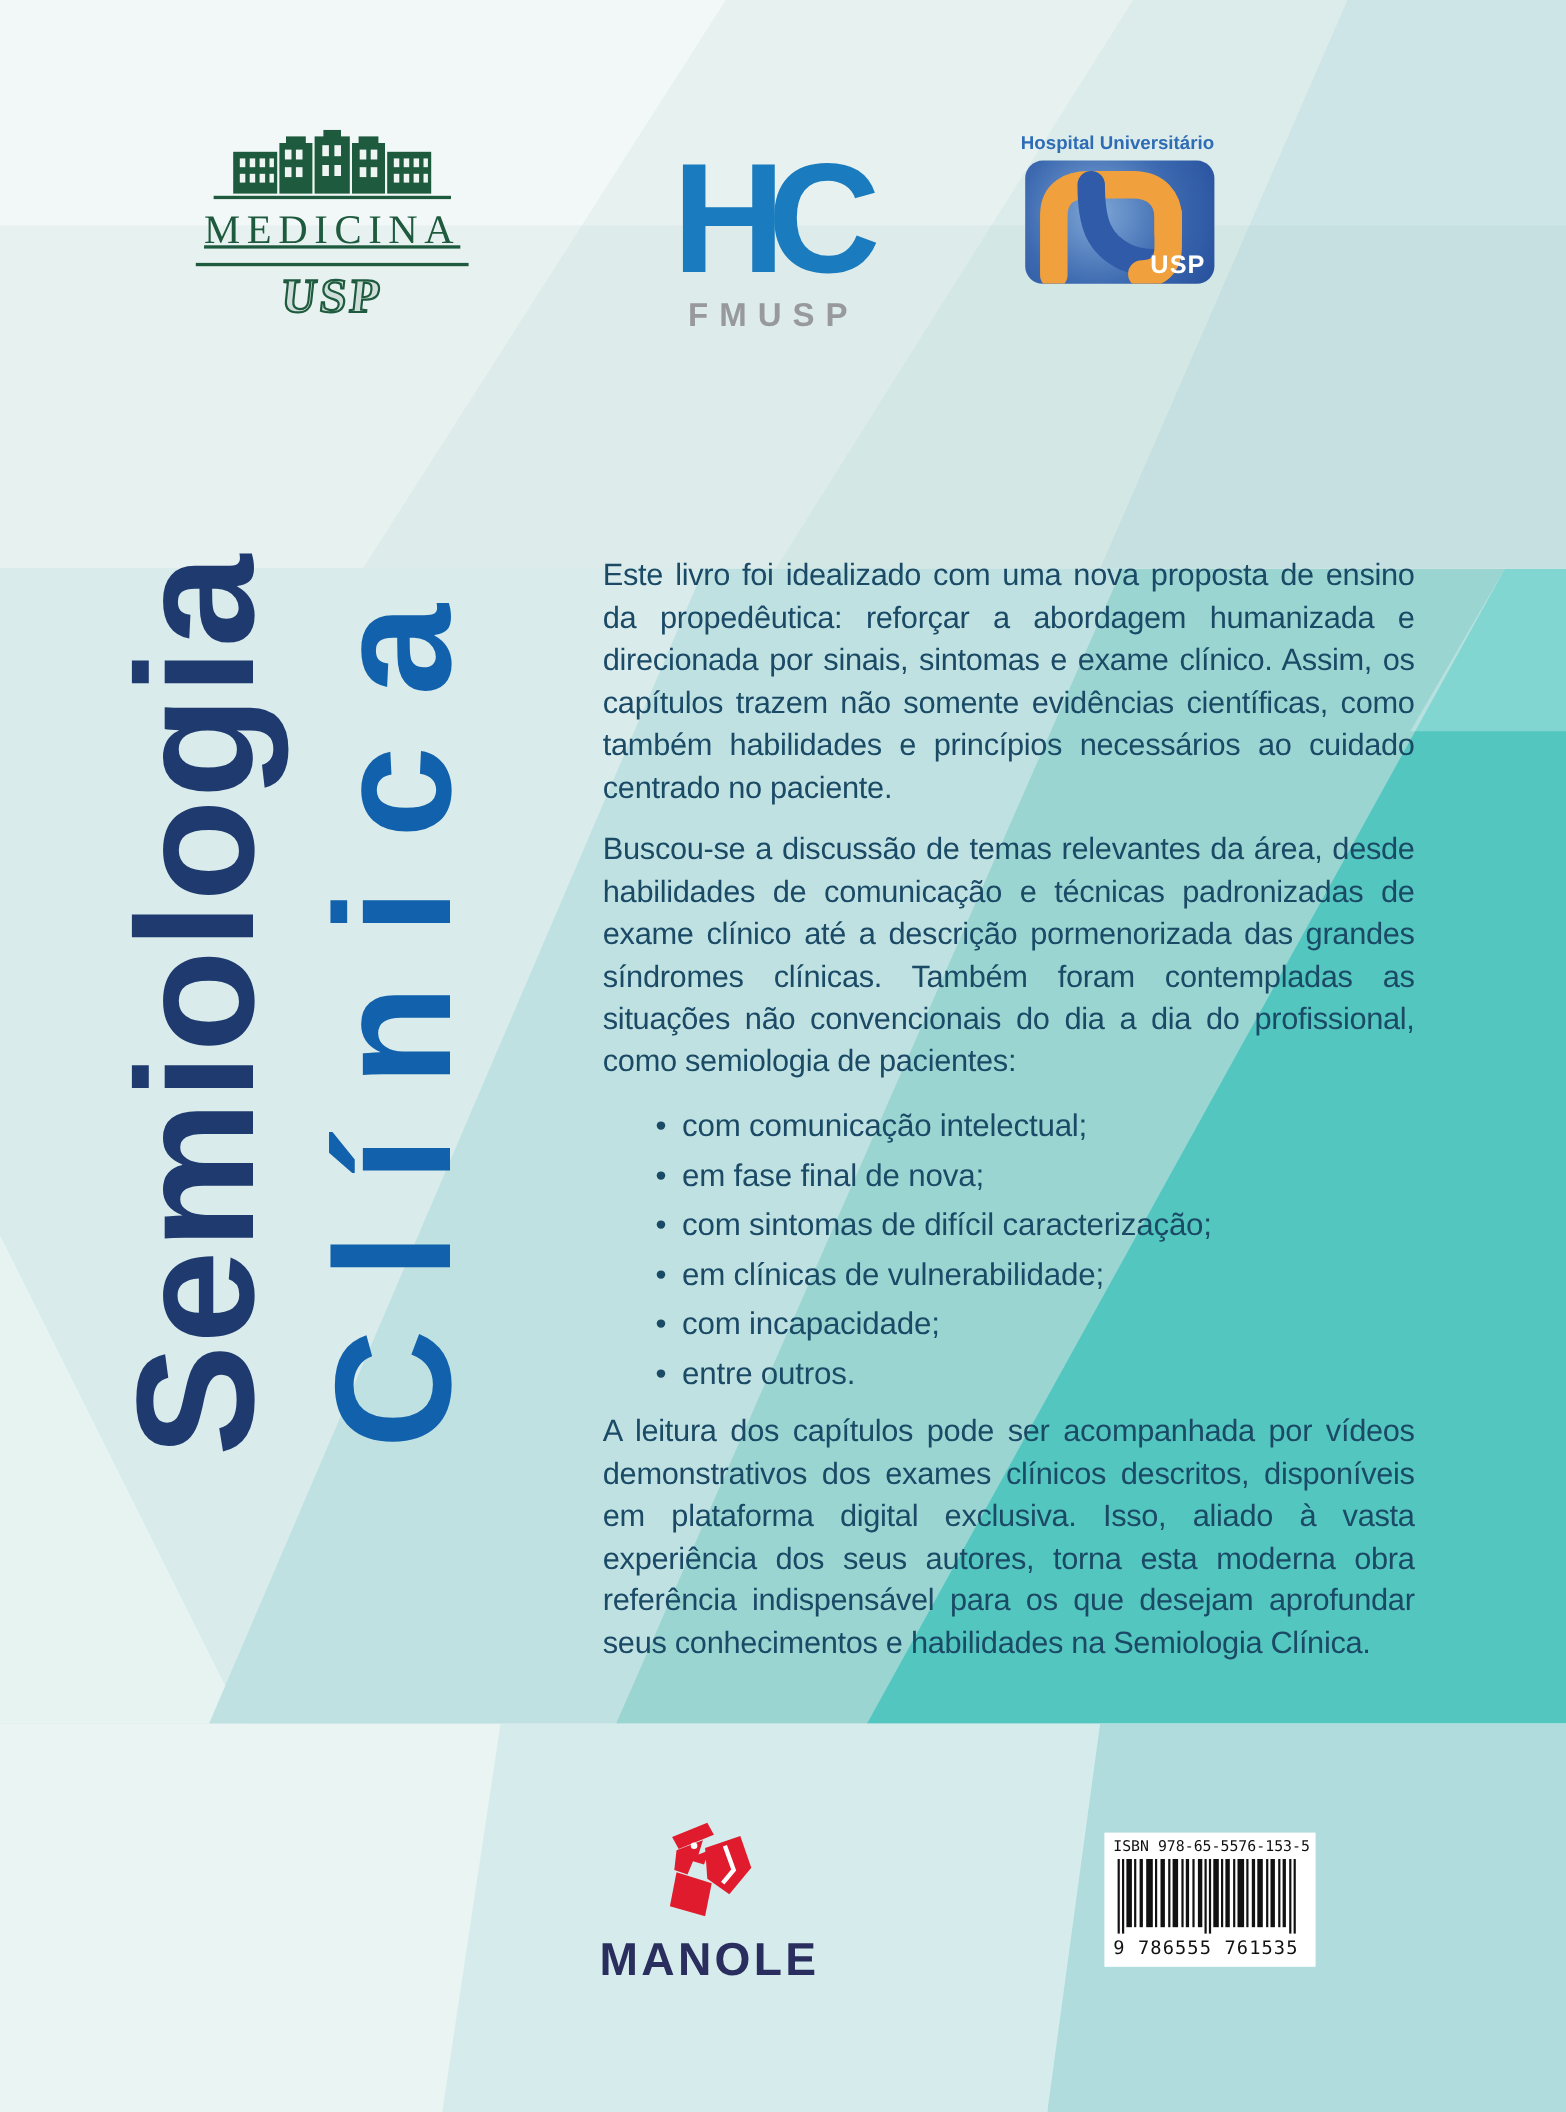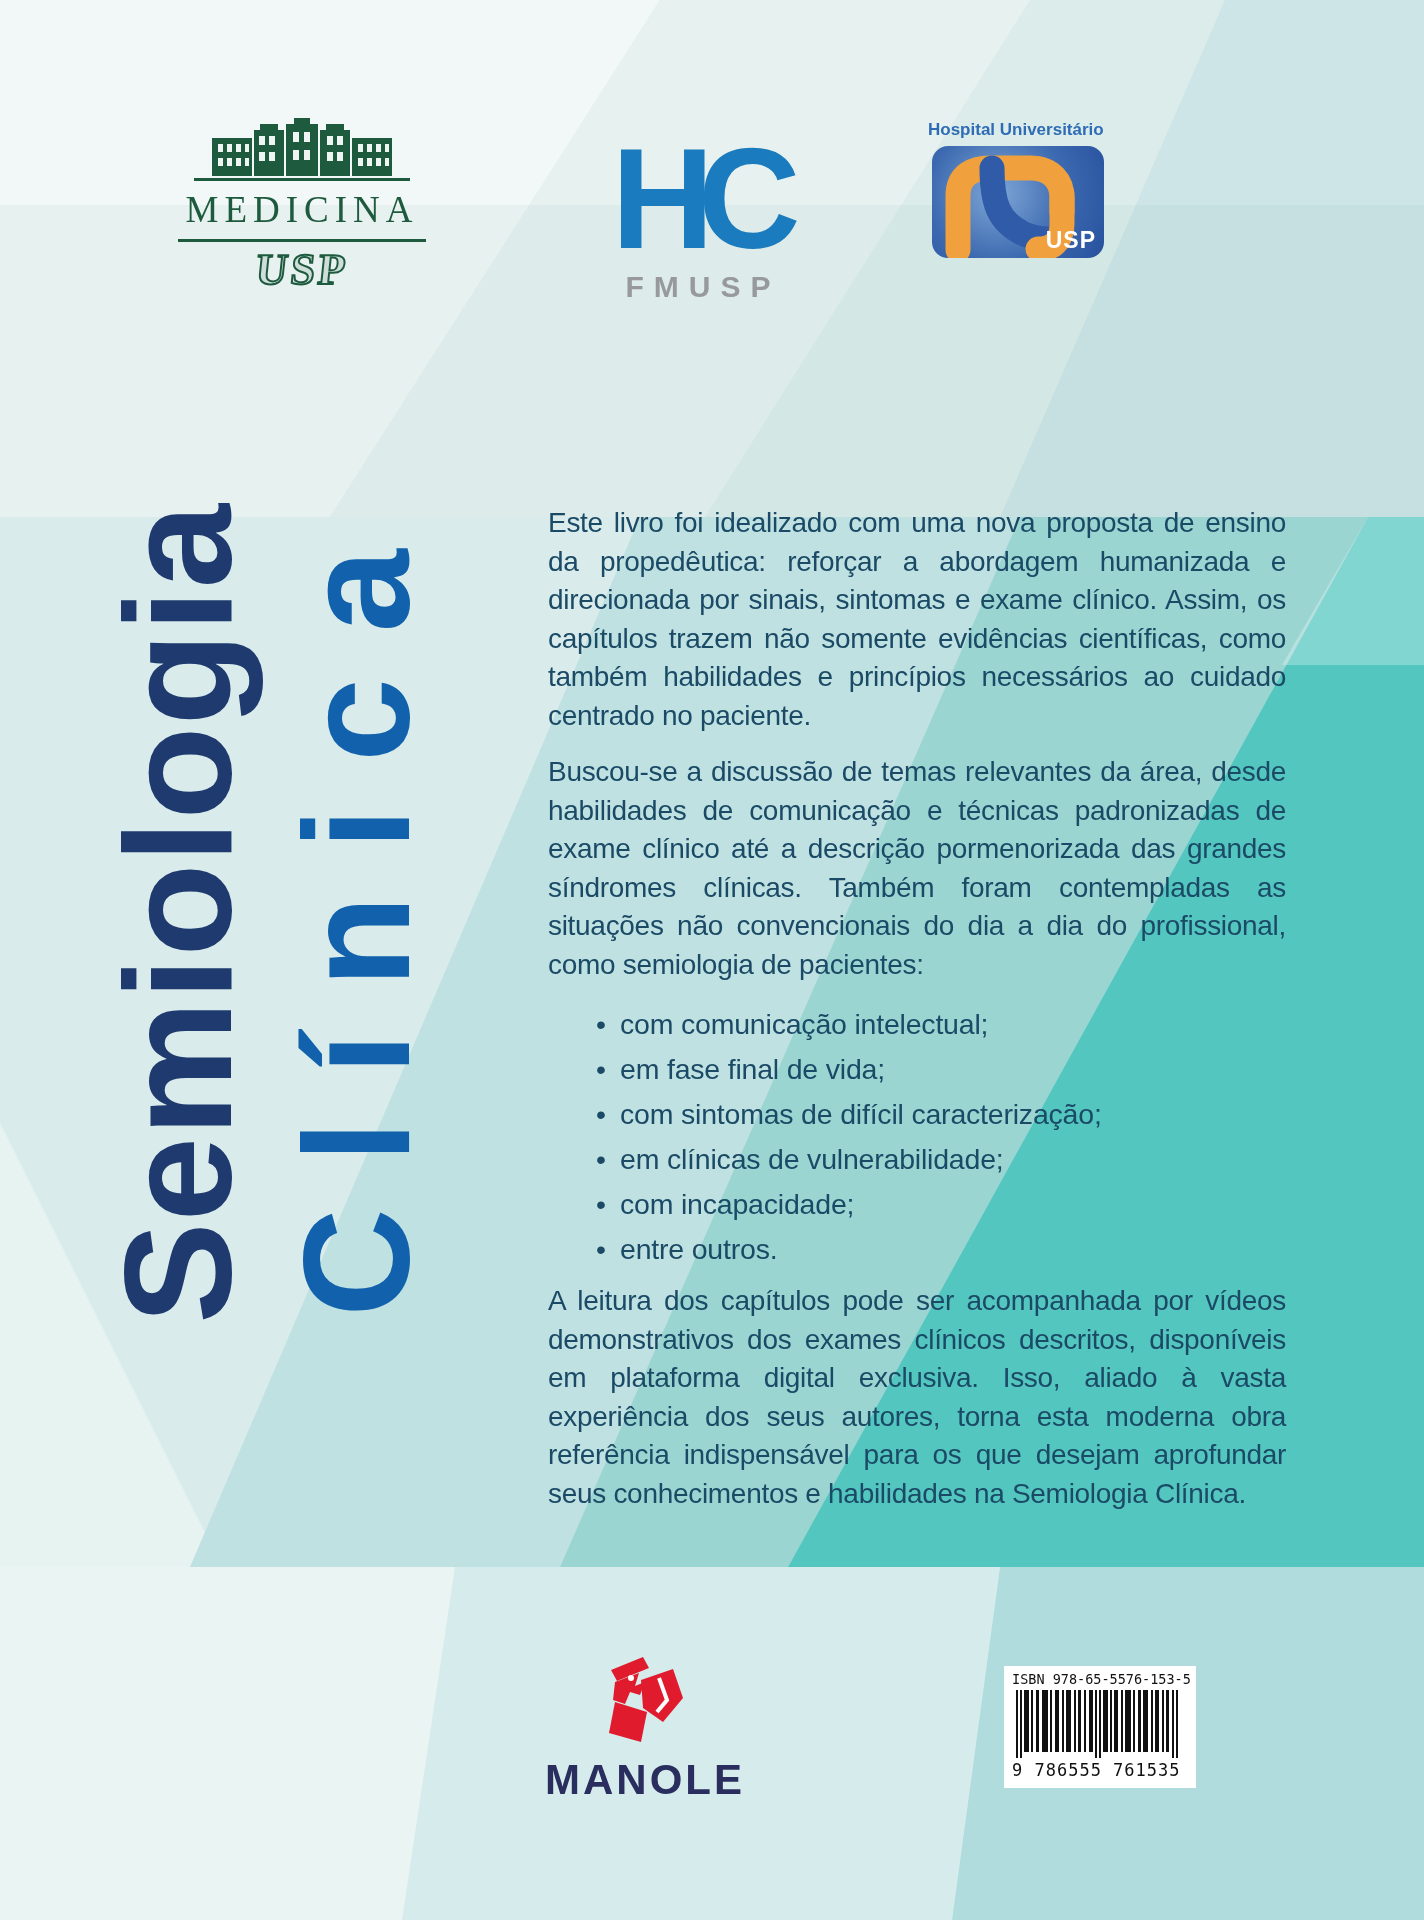--- a/index.html
+++ b/index.html
@@ -20,21 +20,21 @@
   .bg-midpale{background:#e7f3f1;clip-path:polygon(0 1123px,222px 1567px,0 1567px);}
   .bg-band1{background:#bfe1e1;clip-path:polygon(640px 517px,1020px 517px,560px 1567px,190px 1567px);}
   .bg-band2{background:#9bd5d2;clip-path:polygon(1020px 517px,1368px 517px,788px 1567px,560px 1567px);}
   .bg-teal{background:#53c6bf;clip-path:polygon(1368px 517px,1424px 517px,1424px 1567px,788px 1567px);}
   .bg-tealtop{background:rgba(255,255,255,0.28);clip-path:polygon(1368px 517px,1424px 517px,1424px 665px,1282px 665px);}
   .bg-bot{background:#e9f4f3;clip-path:polygon(0 1567px,1424px 1567px,1424px 1920px,0 1920px);}
   .bg-botmid{background:#d6ecec;clip-path:polygon(455px 1567px,1000px 1567px,952px 1920px,402px 1920px);}
   .bg-botright{background:#b0dcdd;clip-path:polygon(1000px 1567px,1424px 1567px,1424px 1920px,952px 1920px);}
 
   
-  .logo-medicina{position:absolute;left:168px;top:118px;width:268px;text-align:center;color:#1e5a3e;}
+  .logo-medicina{position:absolute;left:168px;top:118px;width:268px;text-align:center;color:#1e5a3e;text-decoration:underline;}
   .logo-medicina .building{display:block;margin:0 auto;}
   .logo-medicina .med-word{
     font-family:"Liberation Serif",serif;font-size:37px;letter-spacing:6px;
     margin-top:6px;white-space:nowrap;
   }
   .logo-medicina .med-rule{height:3px;background:#1e5a3e;margin:8px 10px 6px 10px;}
   .logo-medicina .med-usp{
     font-family:"Liberation Serif",serif;font-weight:bold;font-size:44px;
     color:rgba(30,90,62,0.12);-webkit-text-stroke:2px #1e5a3e;
     letter-spacing:3px;transform:skewX(-6deg);display:inline-block;line-height:1;
@@ -181,21 +181,21 @@
   </div>
 
   <div class="vtitle semiologia">Semiologia</div>
   <div class="vtitle clinica">Clínica</div>
 
   <div class="body-col">
     <p>Este livro foi idealizado com uma nova proposta de ensino da propedêutica: reforçar a abordagem humanizada e direcionada por sinais, sintomas e exame clínico. Assim, os capítulos trazem não somente evidências científicas, como também habilidades e princípios necessários ao cuidado centrado no paciente.</p>
     <p>Buscou-se a discussão de temas relevantes da área, desde habilidades de comunicação e técnicas padronizadas de exame clínico até a descrição pormenorizada das grandes síndromes clínicas. Também foram contempladas as situações não convencionais do dia a dia do profissional, como semiologia de pacientes:</p>
     <ul class="bullets">
       <li><span class="dot">•</span><span>com comunicação intelectual;</span></li>
-      <li><span class="dot">•</span><span>em fase final de vida;</span></li>
+      <li><span class="dot">•</span><span>em fase final de nova;</span></li>
       <li><span class="dot">•</span><span>com sintomas de difícil caracterização;</span></li>
       <li><span class="dot">•</span><span>em clínicas de vulnerabilidade;</span></li>
       <li><span class="dot">•</span><span>com incapacidade;</span></li>
       <li><span class="dot">•</span><span>entre outros.</span></li>
     </ul>
     <p>A leitura dos capítulos pode ser acompanhada por vídeos demonstrativos dos exames clínicos descritos, disponíveis em plataforma digital exclusiva. Isso, aliado à vasta experiência dos seus autores, torna esta moderna obra referência indispensável para os que desejam aprofundar seus conhecimentos e habilidades na Semiologia Clínica.</p>
   </div>
 
   <div class="manole">
     <svg width="96" height="96" viewBox="0 0 96 96">

